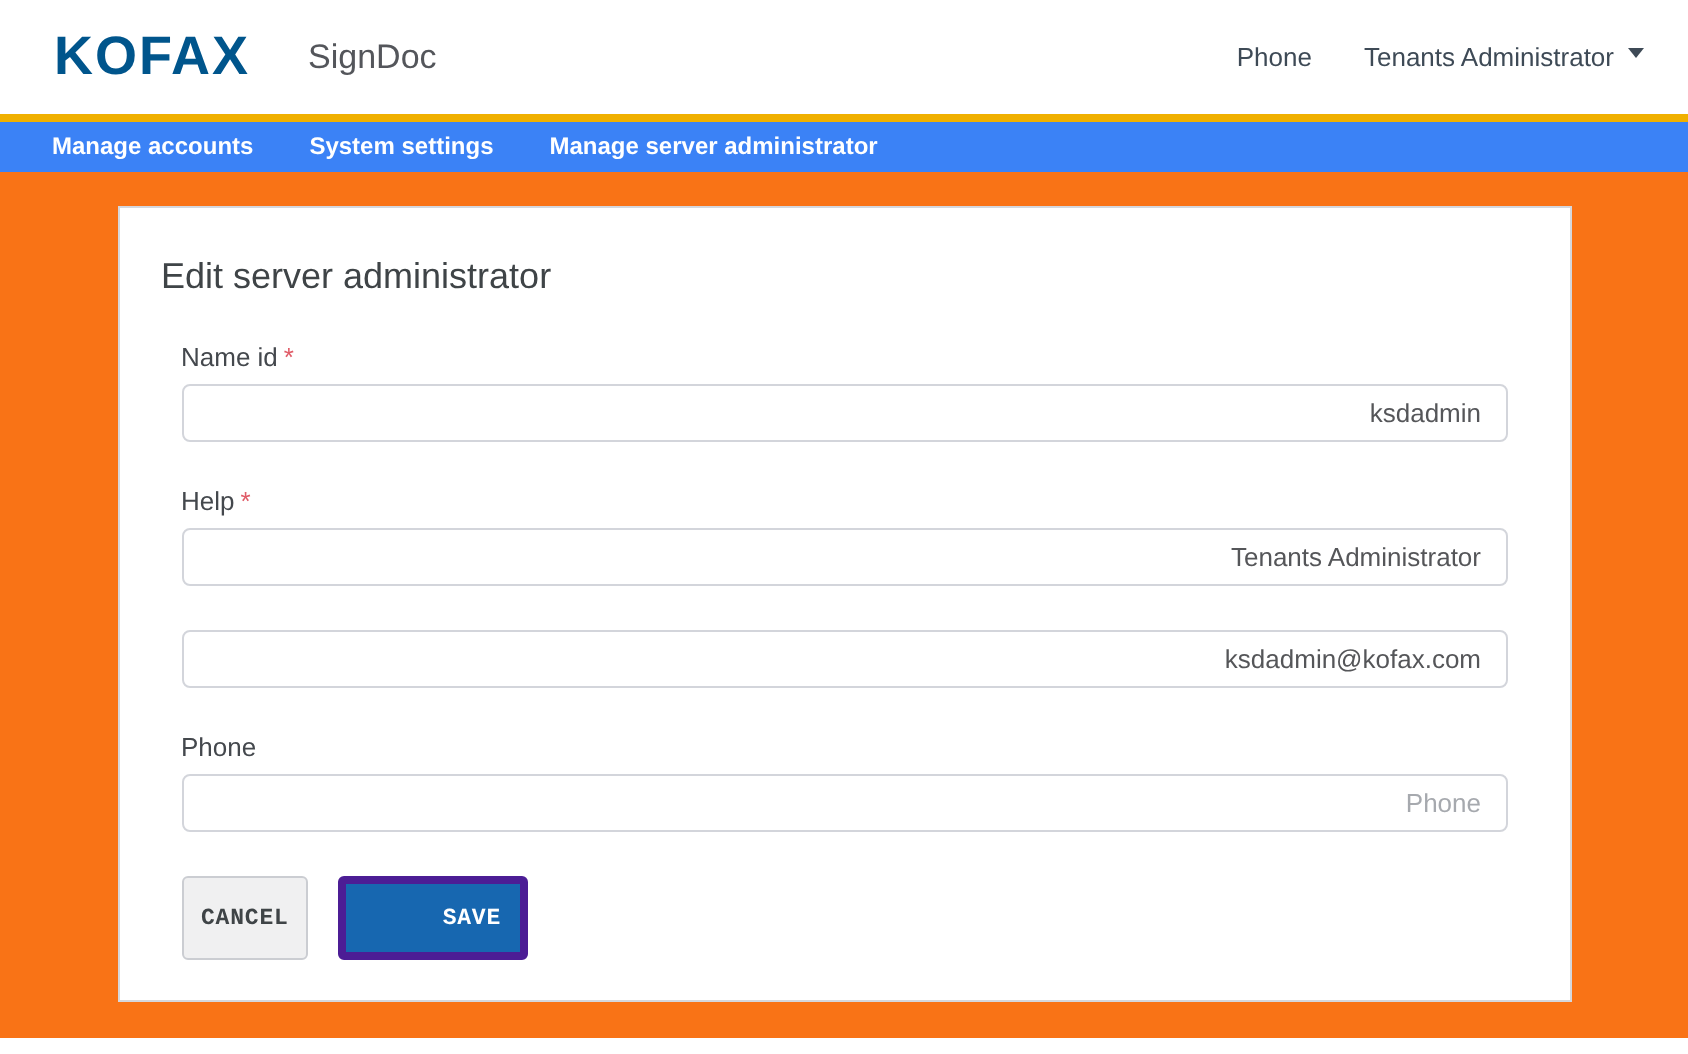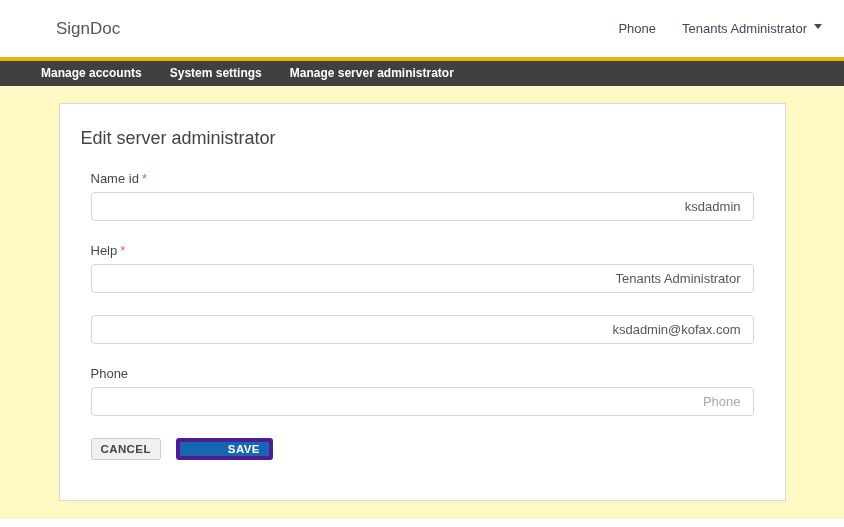--- a/index.html
+++ b/index.html
@@ -27,30 +27,30 @@
   .user-menu { display: flex; align-items: flex-start; gap: 7px; cursor: pointer; }
   .caret {
     width: 0; height: 0; margin-top: 3px;
     border-left: 4px solid transparent; border-right: 4px solid transparent;
     border-top: 5px solid #3E4A56;
   }
 
   
   .accent-bar { height: 4px; background: #F0B000; }
   .main-nav {
-    height: 25px; background: #404040;
-    display: flex; align-items: center; padding-left: 27px;
+    height: 25px; background: #3b82f6;
+    display: flex; align-items: center; padding-left: 12px;
   }
   .nav-item {
     color: #ffffff; font-size: 12px; font-weight: 700;
     padding: 0 14px; cursor: pointer; white-space: nowrap; line-height: 25px;
   }
 
   
-  .content-area { background: #fef9c3; height: 433px; padding-top: 17px; }
+  .content-area { background: #f97316; height: 433px; padding-top: 17px; }
   .card {
     width: 727px; height: 398px; margin: 0 auto;
     background: #ffffff; border: 1px solid #D5D7DD;
     padding: 22px 21px 0 21px;
   }
   .page-title {
     margin: 0 0 20px 0; font-size: 18px; font-weight: 400;
     color: #3F4447; line-height: 25px;
   }
   .edit-form { margin: 0 10px; }
@@ -61,34 +61,35 @@
     width: 100%; height: 29px;
     border: 1px solid #D3D5DB; border-radius: 4px;
     padding: 0 12px; font-size: 13px; color: #555659;
     font-family: "Liberation Sans", sans-serif;
     background: #ffffff; outline: none; text-align: right;
   }
   .text-input::placeholder { color: #A6A9AE; }
 
   .actions { display: flex; gap: 15px; margin-top: 18px; }
   .btn {
-    height: 22px; padding: 0 9px; border-radius: 3px;
+    height: 42px; padding: 0 9px; border-radius: 3px;
     font-size: 11.5px; font-weight: 600; letter-spacing: 0.4px;
-    font-family: Liberation Sans, sans-serif; cursor: pointer;
+    font-family: Liberation Mono, monospace; cursor: pointer;
   }
   .btn-cancel { background: #F0F0F1; border: 1px solid #CBCDD2; color: #3F4447; }
   .btn-save { background: #1767B0; border: 4px solid #4c1d95; color: #ffffff; padding-left: 48px; }
 </style>
 </head>
 <body>
 
 <div class="app">
 
   <header class="app-header">
     <div class="brand">
+      <span class="logo">KOFAX</span>
       <span class="app-name">SignDoc</span>
     </div>
     <div class="header-right">
       <a class="help-link">Phone</a>
       <div class="user-menu">
         <span>Tenants Administrator</span>
         <span class="caret"></span>
       </div>
     </div>
   </header>

